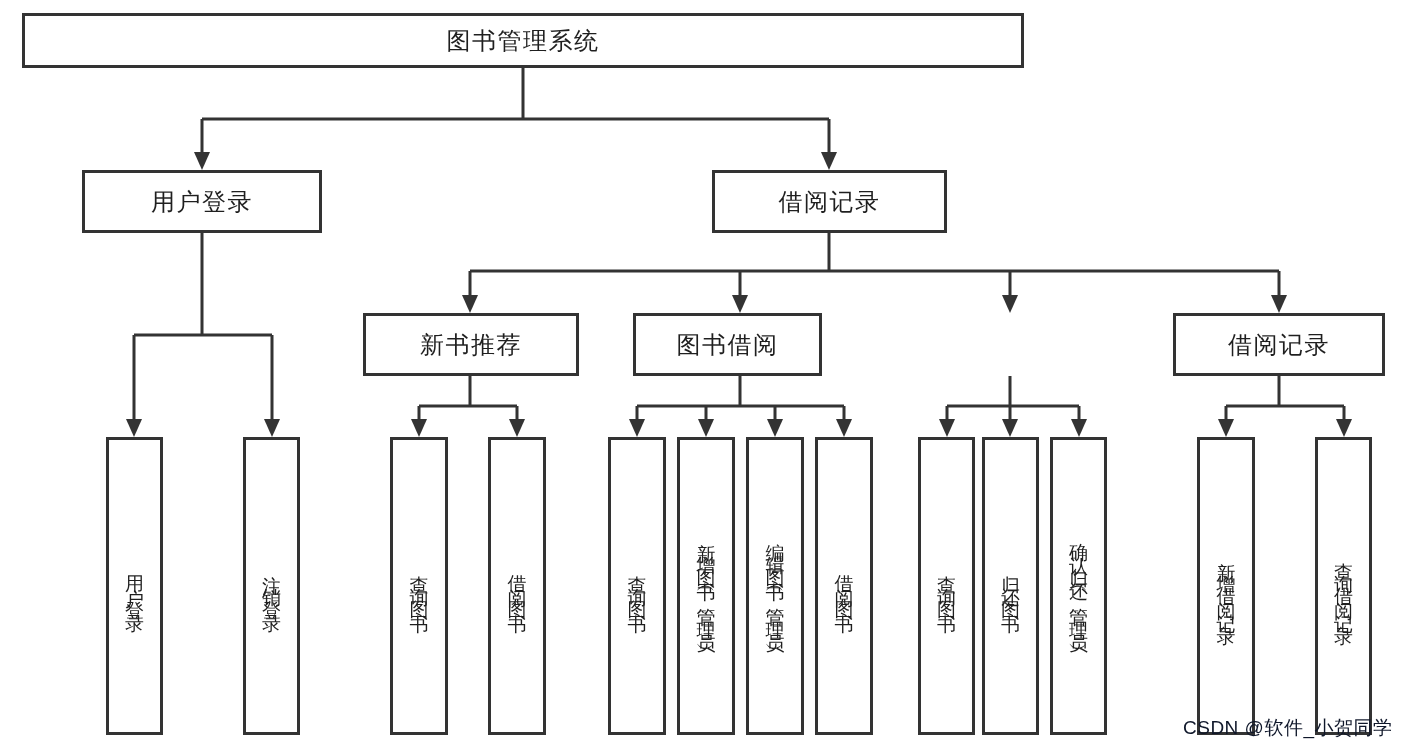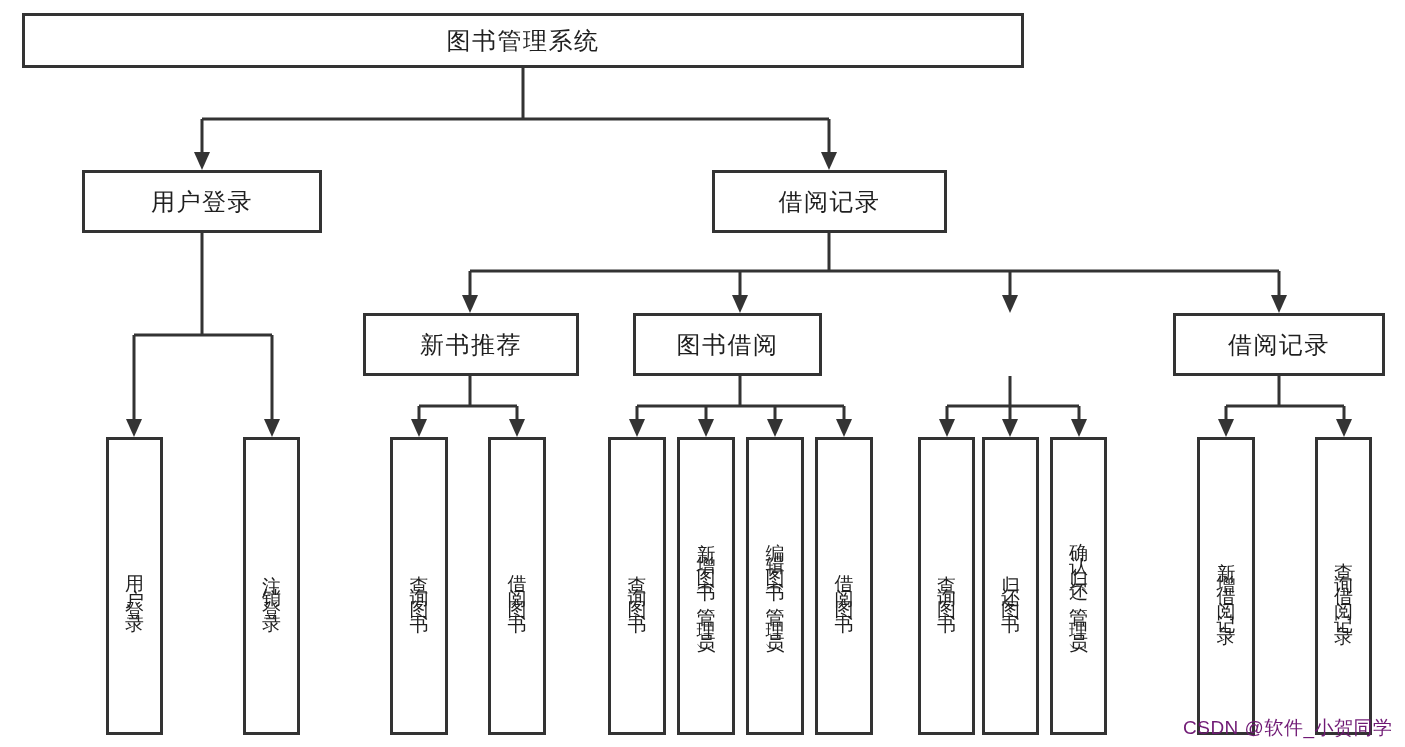--- a/index.html
+++ b/index.html
@@ -33,21 +33,21 @@
     letter-spacing: 13px;
     white-space: nowrap;
     color: #1f1f1f;
   }
   .watermark {
     position: absolute;
     left: 1183px;
     top: 715px;
     z-index: 5;
     font-size: 19px;
-    color: #701a75;
+    color: #0f172a;
     letter-spacing: 0.5px;
     white-space: nowrap;
   }
 </style>
 </head>
 <body>
 
 <div class="stage">
 
   <svg class="wires" width="1405" height="747" viewBox="0 0 1405 747" aria-hidden="true">

